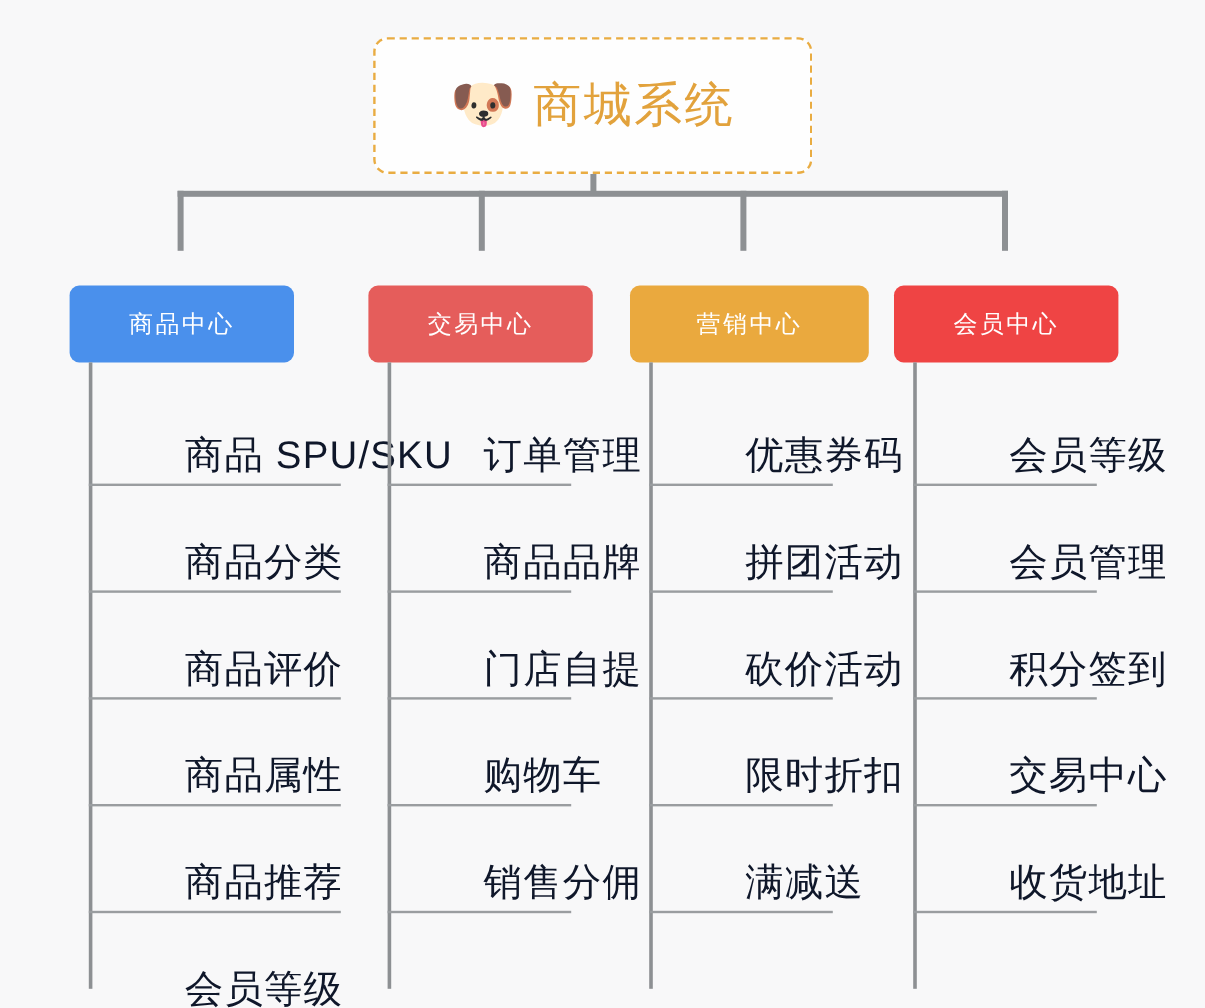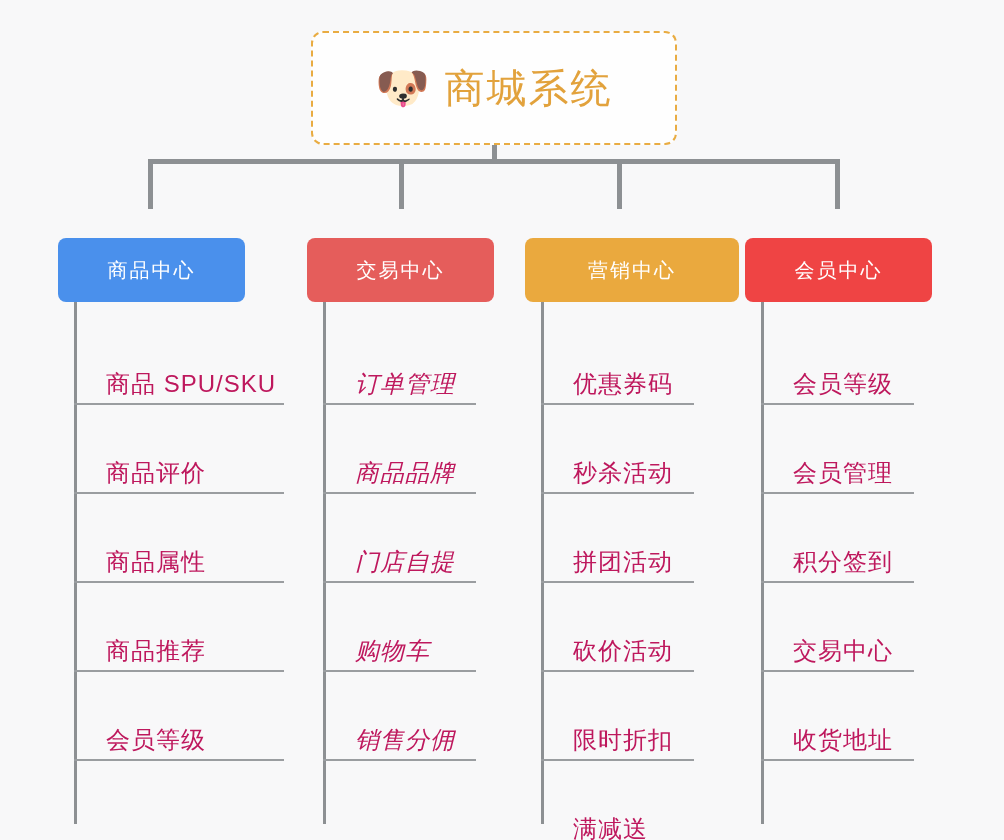--- a/index.html
+++ b/index.html
@@ -92,21 +92,21 @@
     align-items: center;
     justify-content: center;
     color: #ffffff;
     font-size: 20px;
     letter-spacing: 2px;
     box-sizing: border-box;
     margin-top: 30px;
   }
   .branch.b1 .branch-head { width: 187px; background: #4a90ec; }
   .branch.b2 .branch-head { width: 187px; background: #e55d5b; }
-  .branch.b3 .branch-head { width: 214px; background: #eaa93e; }
+  .branch.b3 .branch-head { width: 199px; background: #eaa93e; }
   .branch.b4 .branch-head { width: 187px; background: #ef4444; }
 
   
   .branch-body {
     position: relative;
     margin-top: 0;
     padding-top: 14px;
   }
   .spine {
     position: absolute;
@@ -123,29 +123,30 @@
   .leaf {
     position: relative;
     margin-left: 16px;
     height: 89px;
     display: flex;
     align-items: flex-end;
     box-sizing: border-box;
     border-bottom: 2px solid #9a9da0;
   }
   .leaf-label {
-    font-size: 24px;
-    color: #be185d;
+    font-size: 32px;
+    color: #0f172a;
     letter-spacing: 1px;
     padding: 0 0 6px 32px;
     white-space: nowrap;
     line-height: 1.1;
+    margin-left: 48px;
   }
   .branch.b1 .leaf { width: 210px; }
-  .branch.b2 .leaf { width: 153px; font-style: italic; }
+  .branch.b2 .leaf { width: 153px; }
   .branch.b3 .leaf { width: 153px; }
   .branch.b4 .leaf { width: 153px; }
 </style>
 </head>
 <body>
 
 <div id="mindmap">
 
   <div class="root-node">
     <span class="root-emoji">🐶</span>
@@ -162,20 +163,23 @@
   <div class="branch b1">
     <div class="branch-head">
       <span>商品中心</span>
     </div>
     <div class="branch-body">
       <div class="spine"></div>
       <div class="leaf">
           <span class="leaf-label">商品 SPU/SKU</span>
         </div>
       <div class="leaf">
+          <span class="leaf-label">商品分类</span>
+        </div>
+      <div class="leaf">
           <span class="leaf-label">商品评价</span>
         </div>
       <div class="leaf">
           <span class="leaf-label">商品属性</span>
         </div>
       <div class="leaf">
           <span class="leaf-label">商品推荐</span>
         </div>
       <div class="leaf">
           <span class="leaf-label">会员等级</span>
@@ -210,23 +214,20 @@
   <div class="branch b3">
     <div class="branch-head">
       <span>营销中心</span>
     </div>
     <div class="branch-body">
       <div class="spine"></div>
       <div class="leaf">
           <span class="leaf-label">优惠券码</span>
         </div>
       <div class="leaf">
-          <span class="leaf-label">秒杀活动</span>
-        </div>
-      <div class="leaf">
           <span class="leaf-label">拼团活动</span>
         </div>
       <div class="leaf">
           <span class="leaf-label">砍价活动</span>
         </div>
       <div class="leaf">
           <span class="leaf-label">限时折扣</span>
         </div>
       <div class="leaf">
           <span class="leaf-label">满减送</span>

